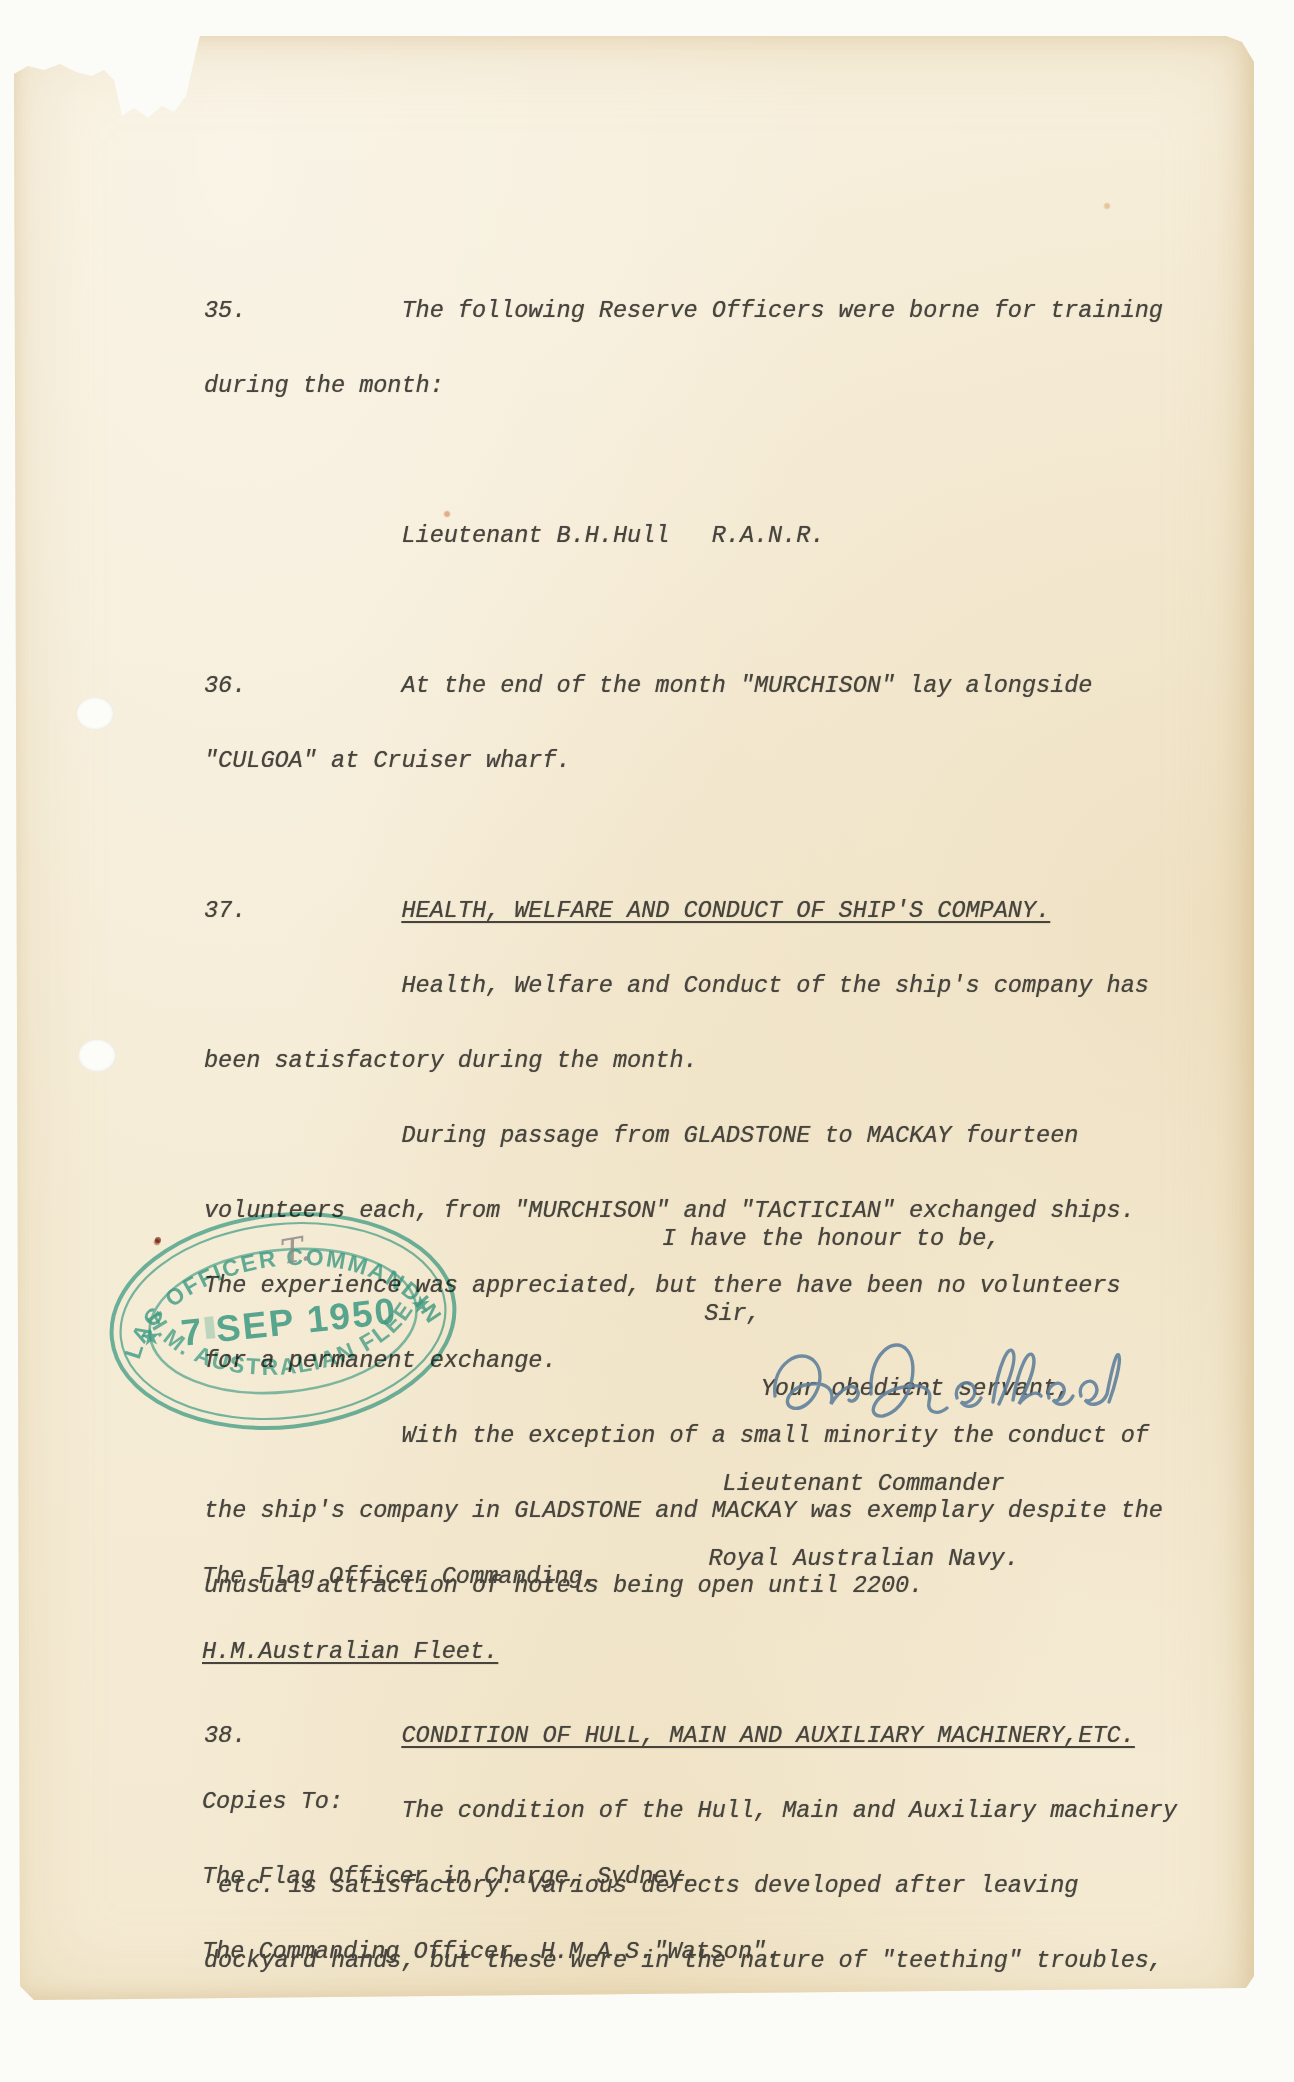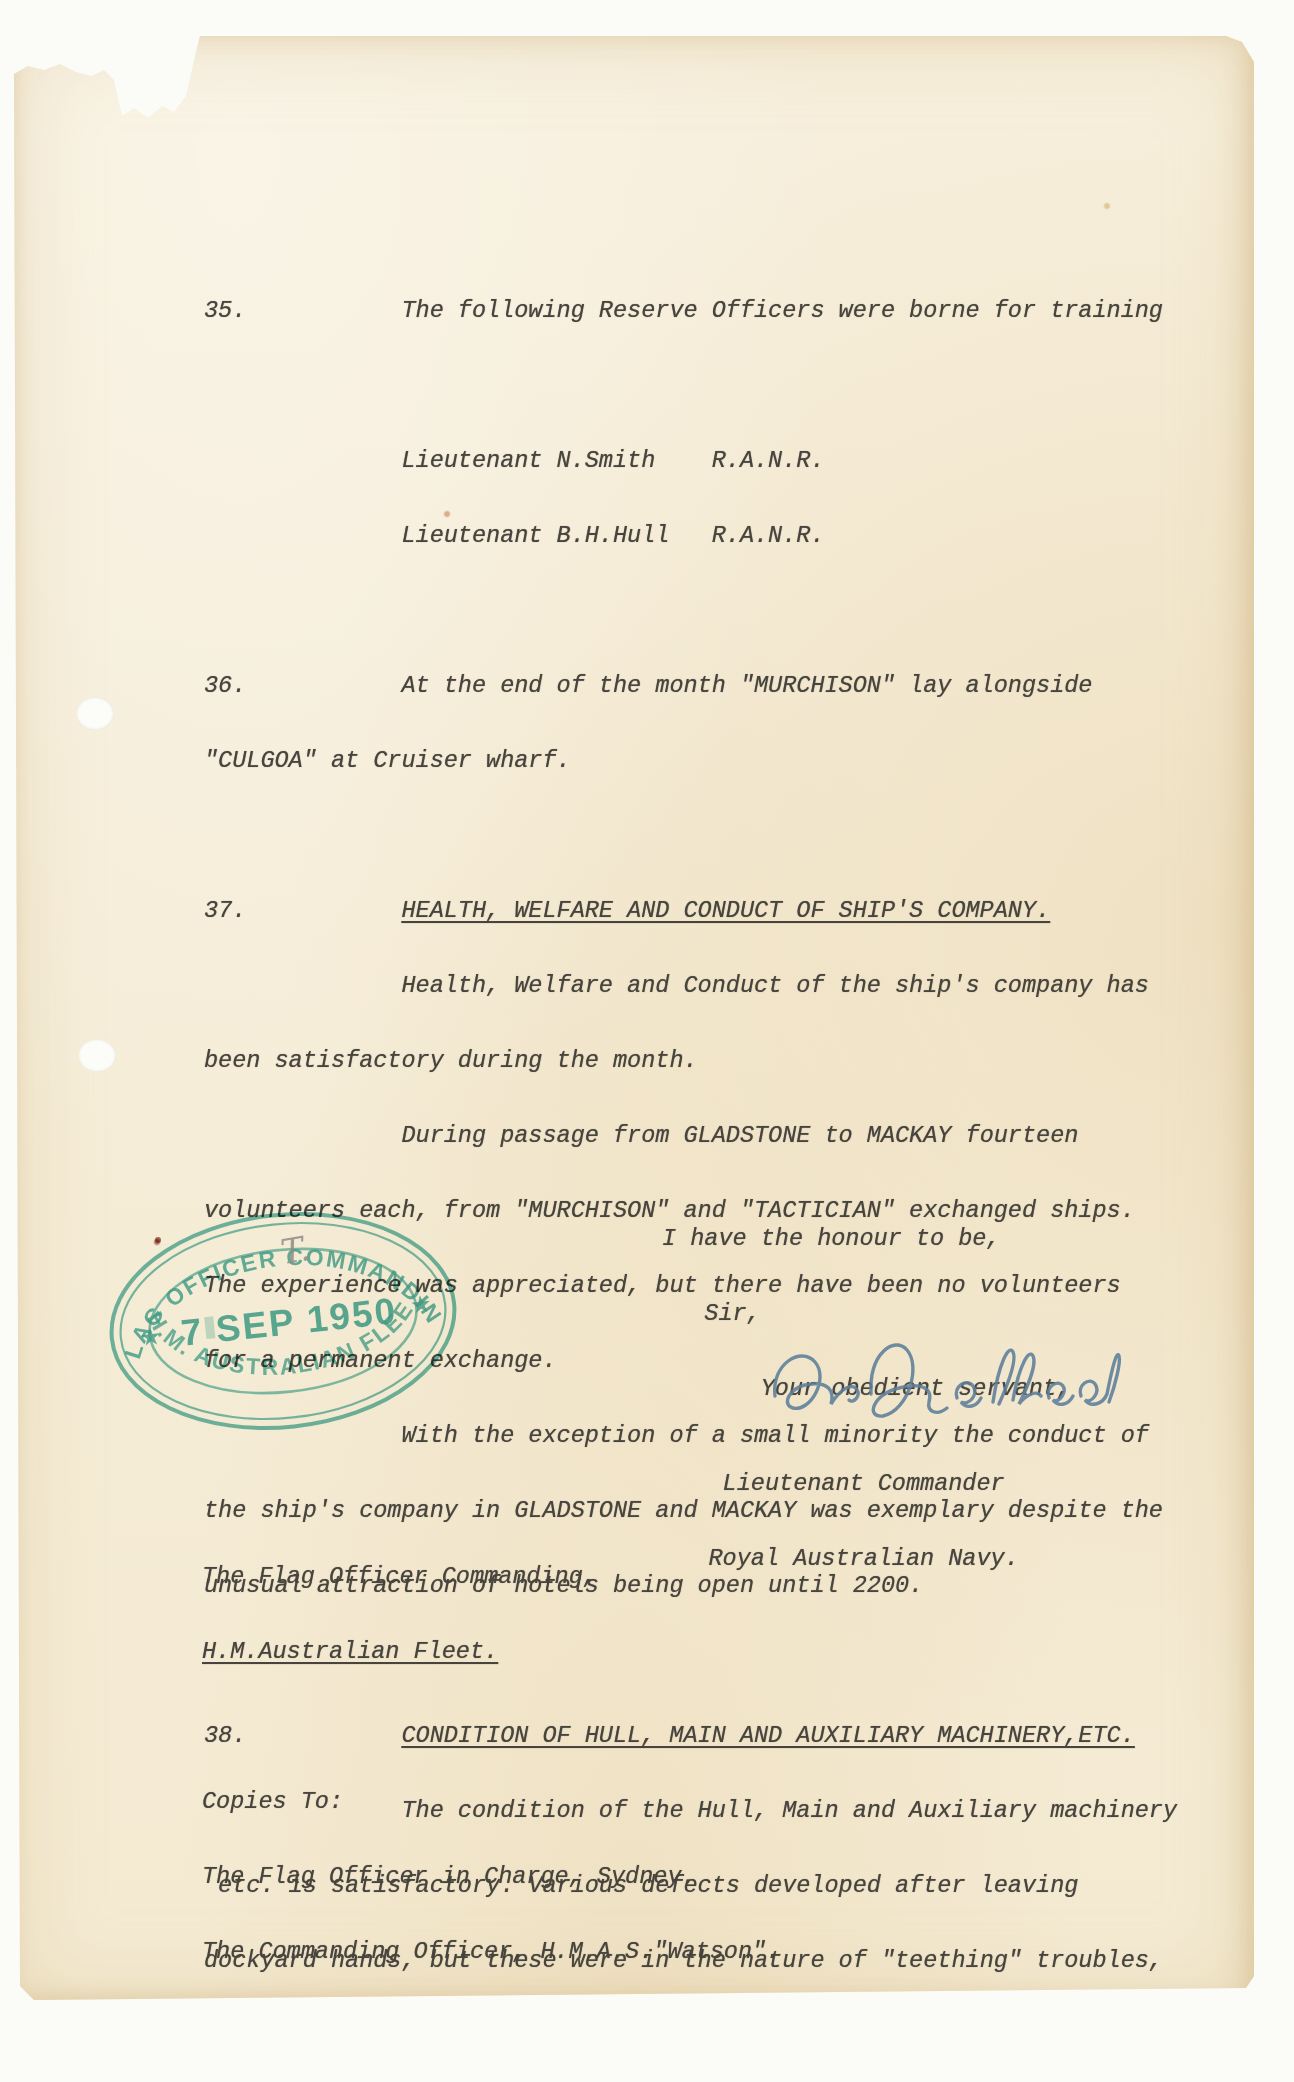--- a/index.html
+++ b/index.html
@@ -75,22 +75,22 @@
 </style>
 </head>
 <body>
 
 <div class="canvas">
 
   <div class="paper">
 
     <div class="typed" id="block-main">
       <div class="tline">35.           The following Reserve Officers were borne for training</div>
+      <div class="tline">during the month:</div>
       <div class="tline"></div>
-      <div class="tline">              Lieutenant N.Smith    R.A.N.R.</div>
       <div class="tline">              Lieutenant B.H.Hull   R.A.N.R.</div>
       <div class="tline"></div>
       <div class="tline">36.           At the end of the month "MURCHISON" lay alongside</div>
       <div class="tline">"CULGOA" at Cruiser wharf.</div>
       <div class="tline"></div>
       <div class="tline"><span class="pnum">37.</span><span class="u">HEALTH, WELFARE AND CONDUCT OF SHIP'S COMPANY.</span></div>
       <div class="tline">              Health, Welfare and Conduct of the ship's company has</div>
       <div class="tline">been satisfactory during the month.</div>
       <div class="tline">              During passage from GLADSTONE to MACKAY fourteen</div>
       <div class="tline">volunteers each, from "MURCHISON" and "TACTICIAN" exchanged ships.</div>

